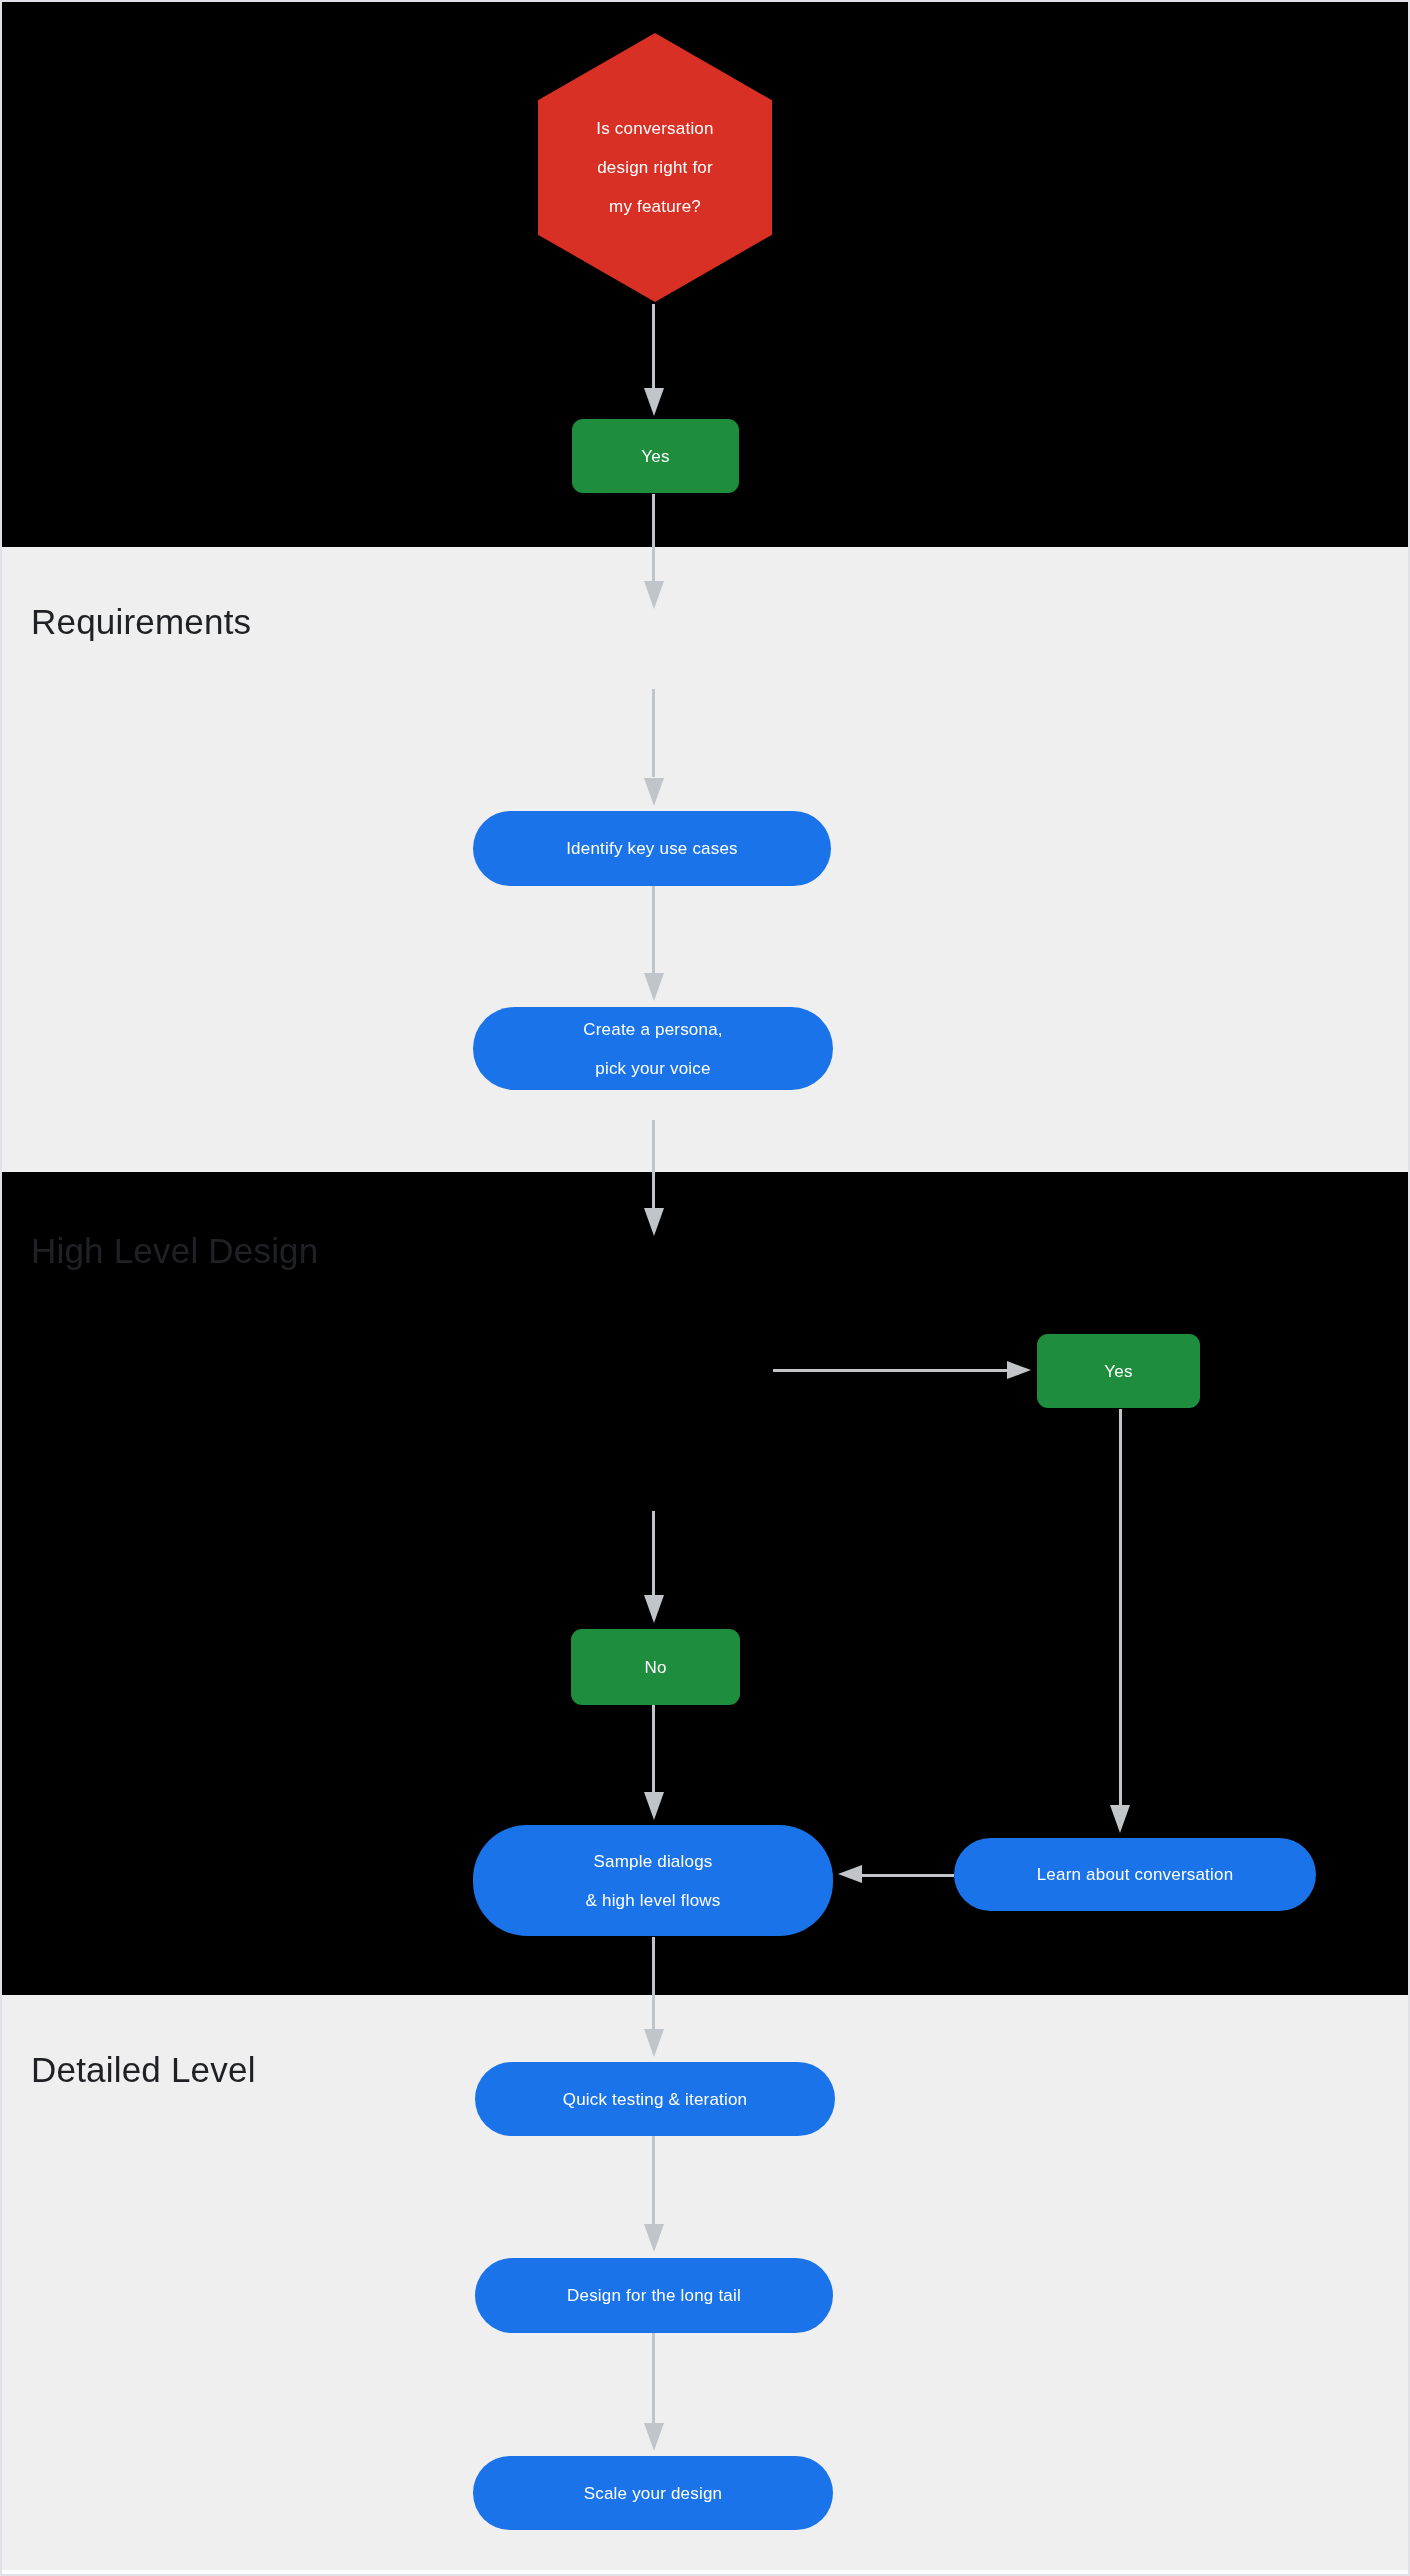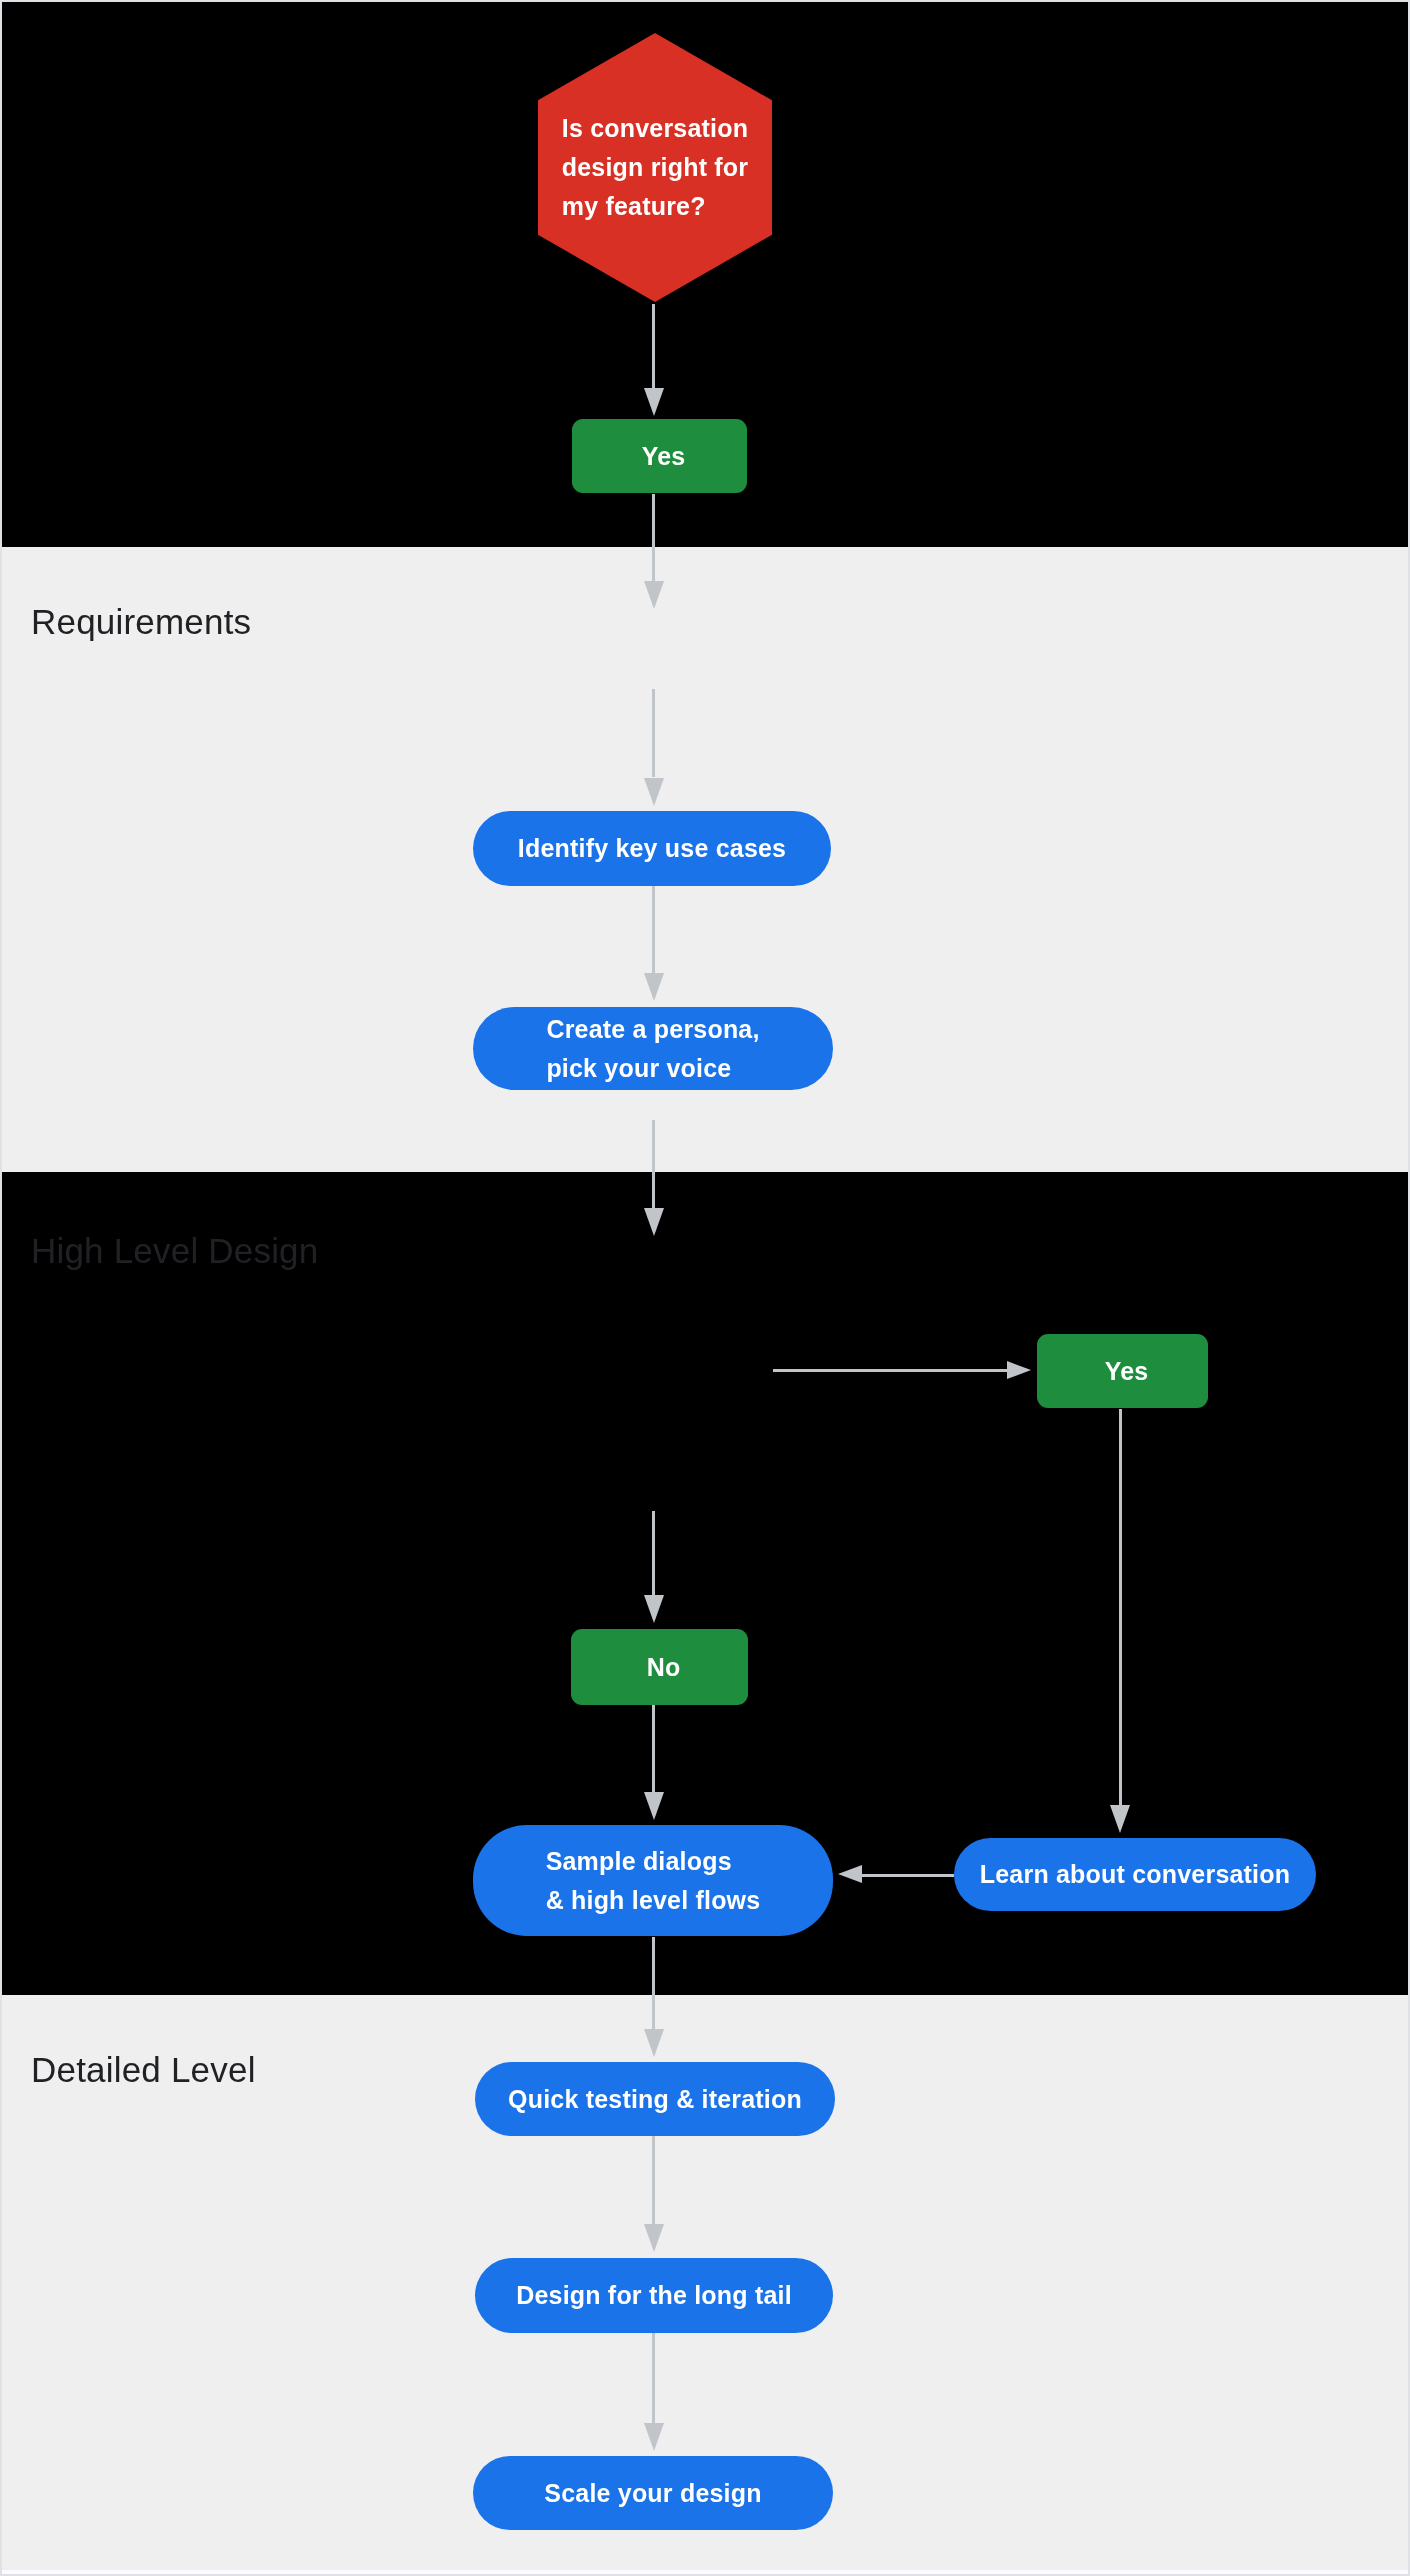--- a/index.html
+++ b/index.html
@@ -12,24 +12,24 @@
   .section.dark{background:var(--section-dark,#000);}
   .section.light{background:var(--section-light,#efeff0);}
   .section-label{
     position:absolute;left:31px;z-index:2;
     font-size:35px;line-height:41px;color:var(--label,#202124);
     letter-spacing:0.2px;
     margin-top:40px;
   }
   .node{position:absolute;display:flex;align-items:center;justify-content:center;z-index:3;}
   .node-label{
-    white-space:pre-line;text-align:left;color:#ffffff;
-    font-size:25px;line-height:39px;font-weight:700;letter-spacing:0.2px;
+    white-space:pre-line;text-align:center;color:#ffffff;
+    font-size:17px;line-height:39px;font-weight:400;letter-spacing:0.2px;
   }
-  .answer{background:var(--answer,#1e8e3e);border-radius:11px;padding-left:8px;}
+  .answer{background:var(--answer,#1e8e3e);border-radius:11px;}
   .step{background:var(--step,#1a73e8);border-radius:38px;}
   .step.tall{border-radius:54px;}
   .hex{background:transparent;}
   .hex svg{position:absolute;inset:0;width:100%;height:100%;fill:var(--decision,#d93025);}
   .hex .node-label{position:relative;z-index:1;}
   .shaft{position:absolute;background:var(--arrow,#c1c4c8);z-index:2;}
   .head{position:absolute;width:0;height:0;z-index:2;}
   .head.down{border-left:10.2px solid transparent;border-right:10.2px solid transparent;border-top:28px solid var(--arrow,#c1c4c8);}
   .head.right{border-top:9.3px solid transparent;border-bottom:9.3px solid transparent;border-left:24px solid var(--arrow,#c1c4c8);}
   .head.left{border-top:9.3px solid transparent;border-bottom:9.3px solid transparent;border-right:24px solid var(--arrow,#c1c4c8);}

